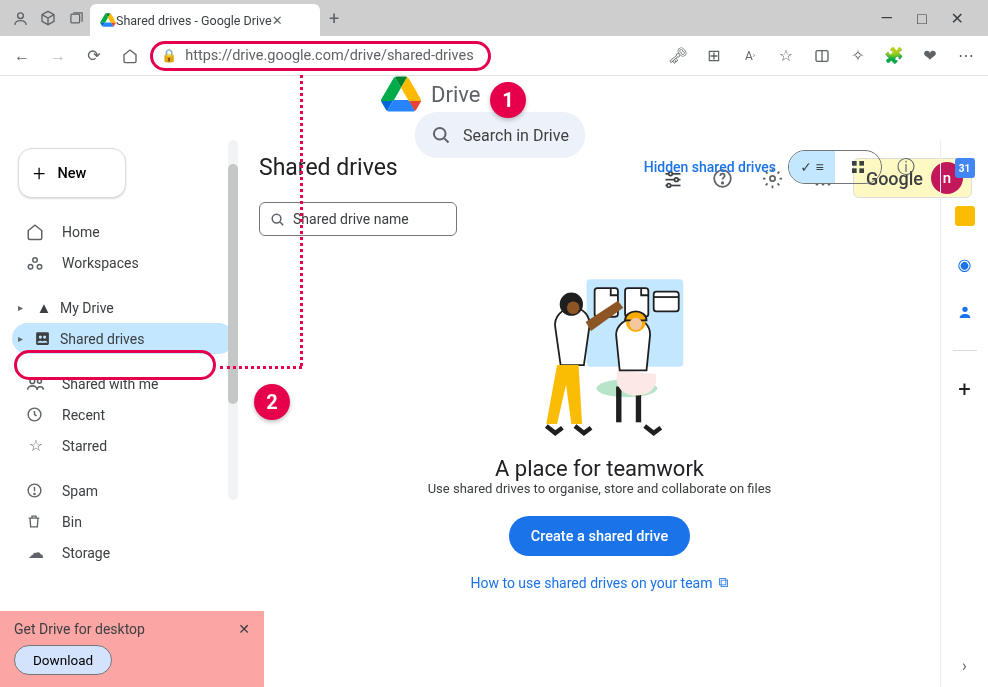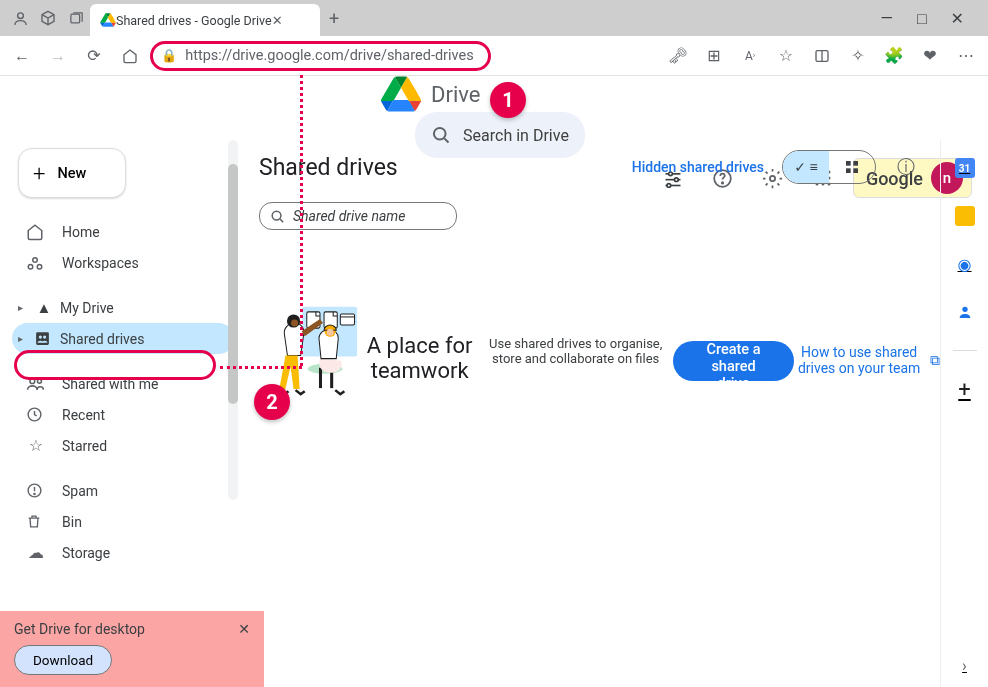--- a/index.html
+++ b/index.html
@@ -49,38 +49,38 @@
   .scrollbar-faux::after { content:""; position:absolute; left:0; top:24px; width:10px; height:240px; background:#c4c7c5; border-radius:5px; }
 
   .promo { position:absolute; left:0; bottom:0; width:264px; background:#fca5a5; padding:10px 14px 12px; }
   .promo-hd { display:flex; justify-content:space-between; font-size:14px; color:#3c4043; }
   .dl-btn { border:1px solid #747775; background:#d3e3fd; border-radius:16px; height:30px; padding:0 18px; font-size:13.5px; margin-top:8px; }
 
   
   .main { flex:1; padding:10px 0 0 20px; position:relative; border-left:1px solid transparent; }
   .page-hd { display:flex; align-items:center; gap:18px; }
   .page-title { font-size:23px; color:#202124; }
-  .hd-right { margin-left:auto; display:flex; align-items:center; gap:18px; padding-right:22px; }
+  .hd-right { margin-left:auto; display:flex; align-items:center; gap:12px; padding-right:22px; }
   .hidden-link { color:#1a73e8; font-size:14px; font-weight:500; }
   .view-toggle { border:1px solid #747775; border-radius:18px; height:34px; display:flex; overflow:hidden; }
   .view-toggle .seg { width:46px; display:flex; align-items:center; justify-content:center; gap:4px; font-size:14px; color:#3c4043; }
   .view-toggle .seg.on { background:#c2e7ff; }
   .info-ic { width:24px; text-align:center; color:#5f6368; font-size:18px; }
 
-  .filter-pill { margin-top:18px; border:1px solid #747775; border-radius:13px; height:28px; width:198px; display:flex; align-items:center; padding:0 10px; gap:8px; font-size:14px; color:#3c4043;font-style:italic; }
-
-  .empty { margin-top:36px; display:flex; align-items:center; text-align:center; }
+  .filter-pill { margin-top:18px; border:1px solid #747775; border-radius:6px; height:34px; width:198px; display:flex; align-items:center; padding:0 10px; gap:8px; font-size:14px; color:#3c4043; }
+
+  .empty { margin-top:36px; display:flex; flex-direction:column; align-items:center; text-align:center; }
   .illus { width:180px; height:170px; }
   .empty-h { font-size:22px; color:#202124; margin-top:14px; }
   .empty-sub { font-size:13px; color:#3c4043; margin-top:0; }
   .create-btn { background:#1a73e8; color:#fff; border:none; border-radius:22px; height:40px; padding:0 22px; font-size:14.5px; font-weight:500; margin-top:20px; }
   .howto { color:#1a73e8; font-size:14px; margin-top:18px; display:flex; align-items:center; gap:6px; }
 
   
-  .rail { width:48px; display:flex; flex-direction:column; align-items:center; gap:28px; padding-top:18px; border-left:1px solid #edeef0;text-decoration:underline; }
+  .rail { width:48px; display:flex; flex-direction:column; align-items:center; gap:28px; padding-top:18px; border-left:1px solid #edeef0; }
   .rail .r { width:20px; height:20px; display:flex; align-items:center; justify-content:center; font-size:16px; }
   .rail .chev { margin-top:auto; margin-bottom:12px; color:#5f6368; }
 
   
   .bubble { position:absolute; width:36px; height:36px; border-radius:50%; background:#e6004c; color:#fff; font-weight:700; font-size:20px; display:flex; align-items:center; justify-content:center; box-shadow:0 2px 4px rgba(0,0,0,.25); z-index:30; }
   .dotline { position:absolute; border-right:3px dotted #e6004c; z-index:29; pointer-events:none; }
   .dotline-h { position:absolute; border-top:3px dotted #e6004c; z-index:29; pointer-events:none; }
   svg { display:block; }
 </style>
 </head>

